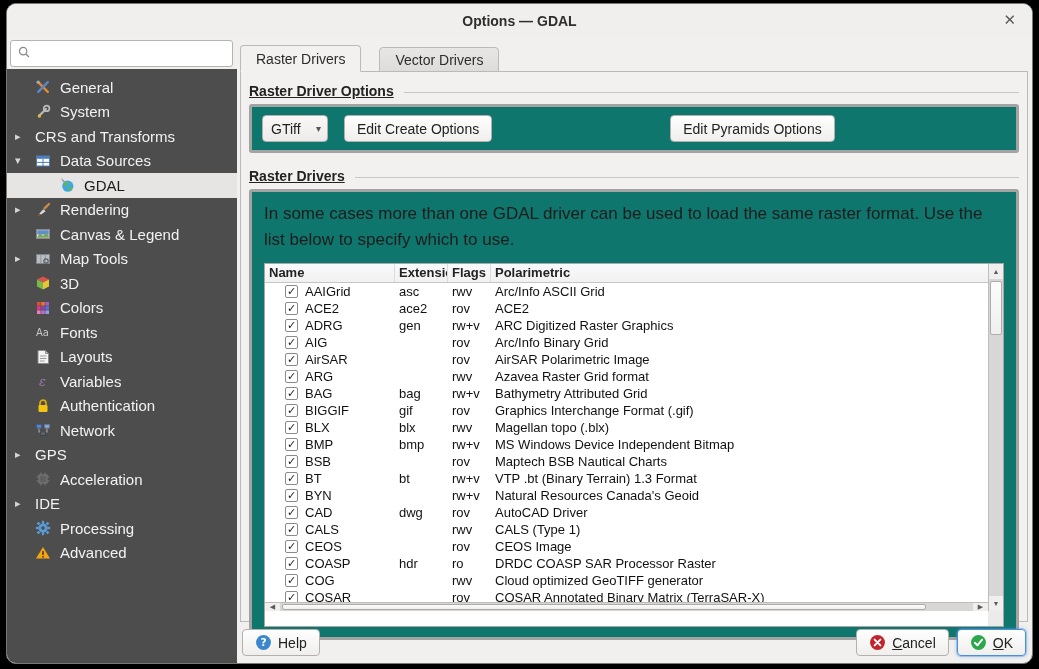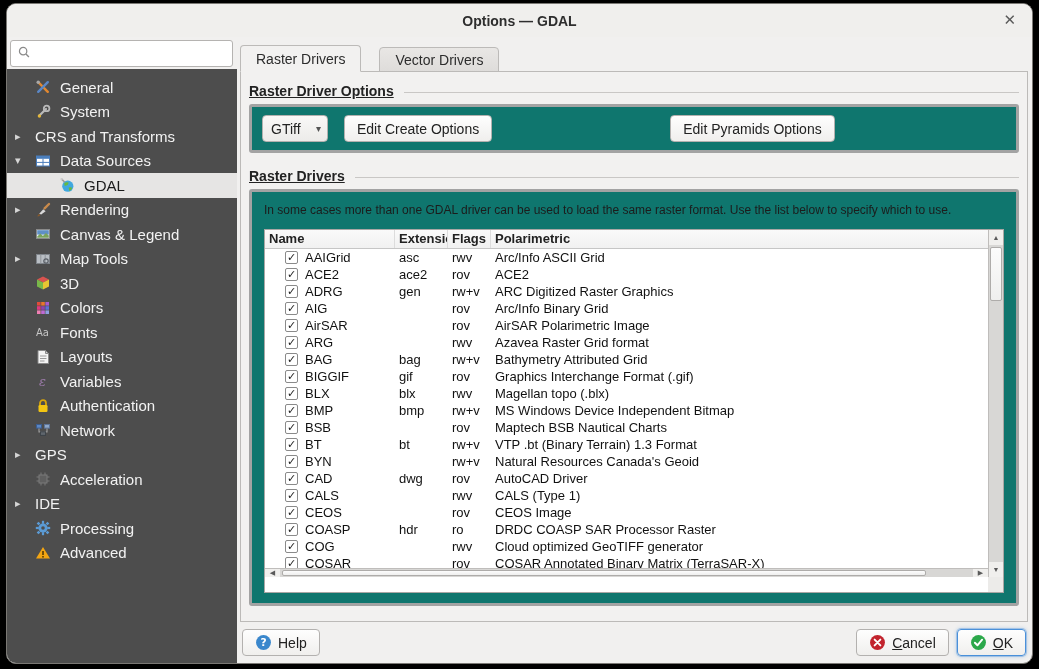--- a/index.html
+++ b/index.html
@@ -53,21 +53,21 @@
            border:1px solid #b3b1af; border-radius:4px; font-size:14px; color:#222; cursor:default; }
   .combo .arrow { font-size:10px; color:#555; }
   .btn { height:27px; display:inline-flex; align-items:center; justify-content:center; gap:6px;
          padding:0 12px; background:linear-gradient(#fefefe,#f0efed); border:1px solid #b3b1af;
          border-radius:4px; font-size:14px; color:#222; cursor:default; white-space:nowrap; }
   .btn svg { display:block; }
   .btn-create { margin-left:16px; }
   .btn-pyramids { margin-left:178px;text-align:right; }
   .group2 { margin-top:13px; }
   .g2-body { margin-top:3px; padding:9px 12px 10px 12px; }
-  .desc { font-size:12px; color:#1c1c1c; line-height:1.55; max-width:745px; margin-bottom:9px; }
+  .desc { font-size:17px; color:#1c1c1c; line-height:1.55; max-width:745px; margin-bottom:9px; }
   
   .table-frame { border:1px solid #a9a7a5; background:#fff; height:364px;
                  display:grid; grid-template-columns:1fr 15px; grid-template-rows:1fr 15px; }
   .table-main { grid-column:1; grid-row:1; display:flex; flex-direction:column; min-width:0; overflow:hidden; }
   .thead { flex:0 0 19px; display:grid; grid-template-columns:130px 53px 43px 1fr;
            background:linear-gradient(#fafafa,#f1f1f1); border-bottom:1px solid #c6c6c6;
            font-size:13px; color:#222; }
   .th { display:flex; align-items:center; padding-left:4px; border-right:1px solid #dcdcdc; overflow:hidden;font-weight:bold; }
   .th:last-child { border-right:none; }
   .tbody { flex:1; overflow:hidden; }

